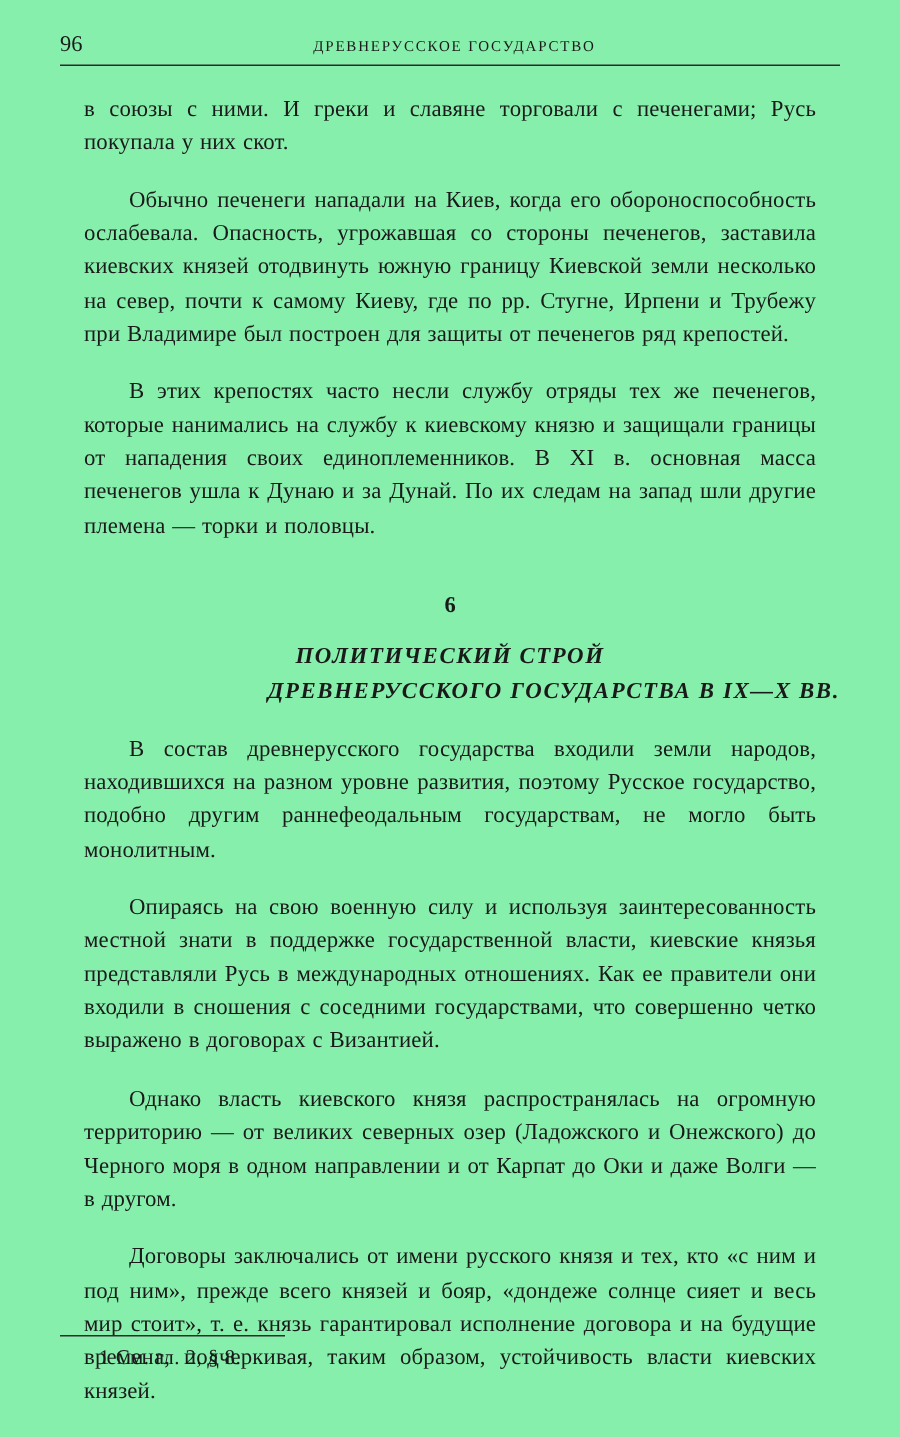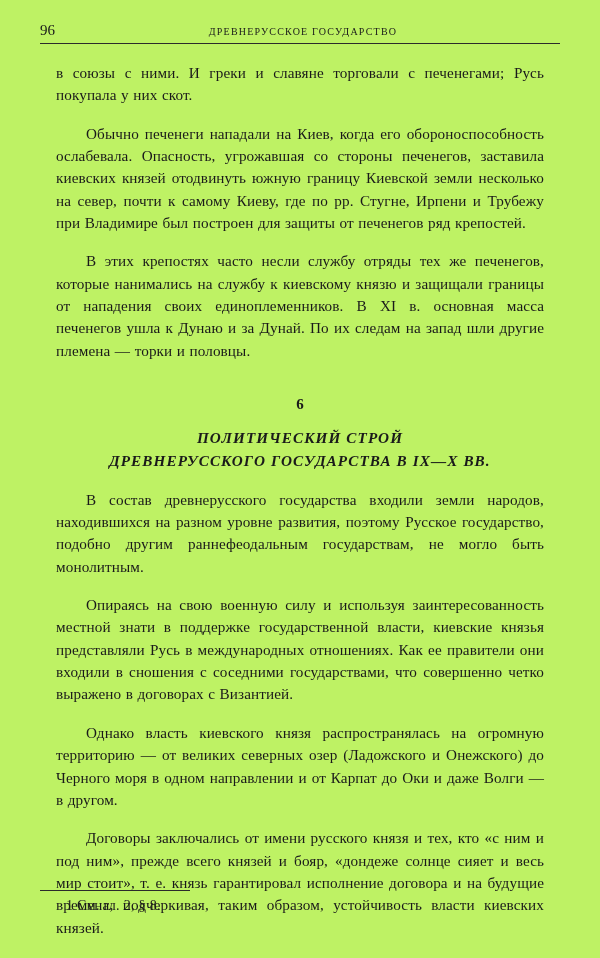--- a/index.html
+++ b/index.html
@@ -12,21 +12,21 @@
     background: #ffffff;
     font-family: "Liberation Serif", serif;
     color: #1a1a1a;
   }
   .page {
     position: relative;
     width: 600px;
     height: 958px;
     box-sizing: border-box;
     padding: 22px 40px 0 40px;
-    background: #bef264;
+    background: #86efac;
   }
   .header {
     display: flex;
     align-items: baseline;
     justify-content: flex-start;
     font-size: 13.5px;
     letter-spacing: 0.9px;
     margin-bottom: 3px;
   }
   .page-number {
@@ -72,20 +72,21 @@
     text-align: center;
     font-weight: bold;
     font-size: 15.2px;
     letter-spacing: 1.1px;
     line-height: 1.5;
     margin: 0 0 16px 0;
     font-style: italic;
   }
   .section-title .line2 {
     display: block;
+    text-align: right;
   }
   .footnote-wrap {
     position: absolute;
     left: 40px;
     right: 40px;
     bottom: 44px;
   }
   .footnote-rule {
     border: 0;
     border-top: 1px solid #2b2b2b;

